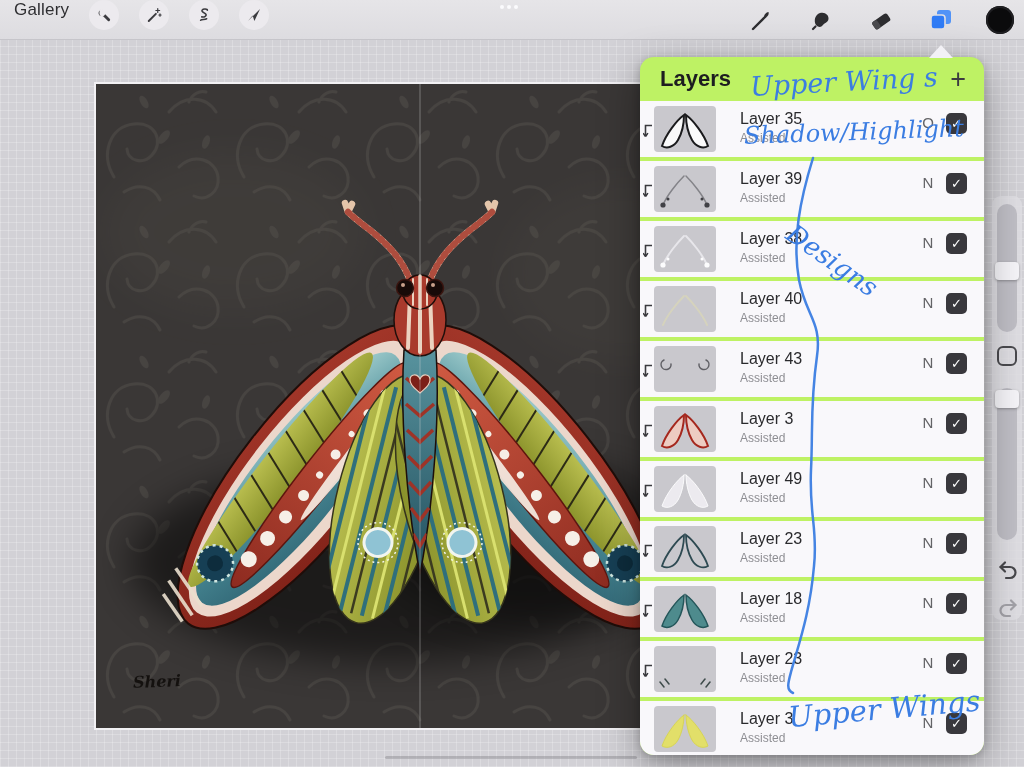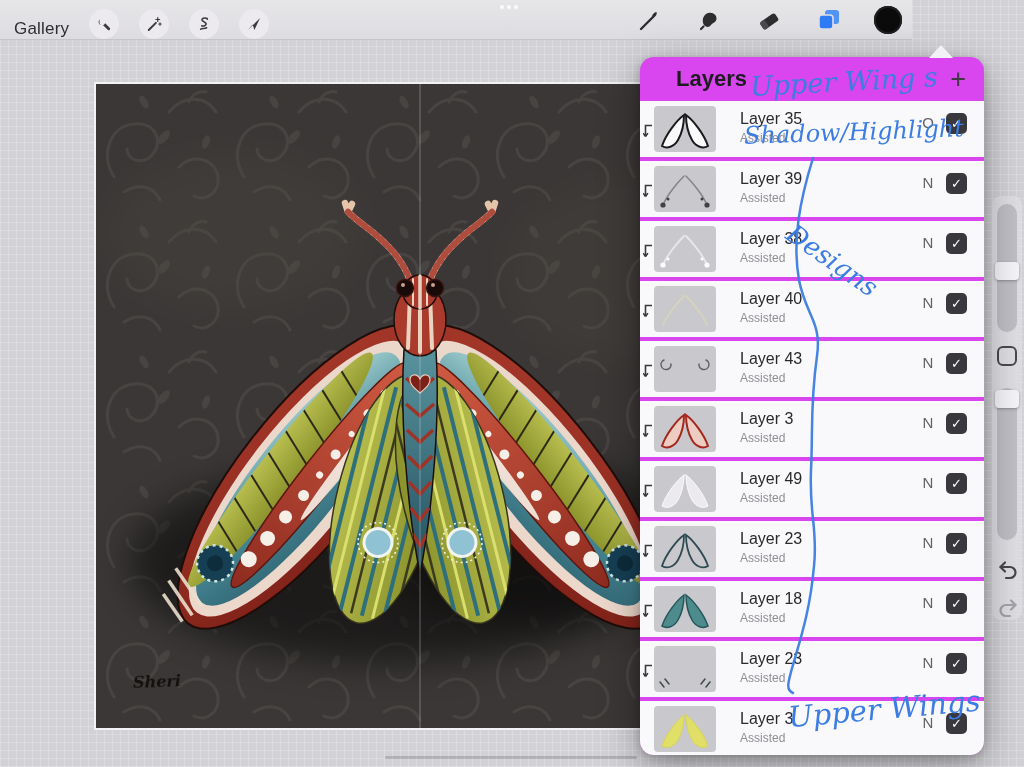--- a/index.html
+++ b/index.html
@@ -6,45 +6,45 @@
   html,body { width:1024px; height:767px; overflow:hidden; }
   body {
     font-family:"Liberation Sans", sans-serif;
     background-color:#d2d1d6;
     background-image:
       repeating-linear-gradient(0deg, rgba(255,255,255,.22) 0 1px, transparent 1px 8px),
       repeating-linear-gradient(90deg, rgba(255,255,255,.22) 0 1px, transparent 1px 8px);
     position:relative;
   }
   
-  .topbar { position:absolute; left:0; top:0; width:912px; height:40px;
+  .topbar { position:absolute; left:0; top:0; width:1024px; height:40px;
     background:linear-gradient(#e6e5e8,#dddce0); border-bottom:1px solid #c6c5ca;
-    display:flex; align-items:flex-end; z-index:40; }
+    display:flex; align-items:flex-start; z-index:40; }
   .gallery { font-size:17px; color:#2e2e31; margin-left:14px; letter-spacing:.2px; }
   .tool-circle { width:30px; height:30px; border-radius:50%; background:#eceaee;
     display:flex; align-items:center; justify-content:center; margin-left:20px; }
   .tool-circle svg, .ricon svg { display:block; }
   .right-tools { position:absolute; right:0; top:0; height:40px; display:flex; align-items:center; }
   .ricon { width:30px; height:30px; display:flex; align-items:center; justify-content:center; margin-right:30px; }
   .color-dot { width:28px; height:28px; border-radius:50%; background:#0b0b0c; box-shadow:inset 0 0 0 2px #1f1f22; margin-right:10px; }
   .sys-dots { position:absolute; left:500px; top:5px; display:flex; gap:3px; }
   .sys-dots i { width:4px; height:4px; border-radius:50%; background:#fbfbfd; display:block; }
 
   
   .canvas { position:absolute; left:94px; top:82px; width:637px; height:648px;
     background:#3a3736; border:2px solid #f2f1f4; overflow:hidden; z-index:1;
     box-shadow:inset 0 0 140px 30px rgba(0,0,0,.5); }
   .canvas svg.art { position:absolute; left:-2px; top:-2px; }
   .signature { position:absolute; left:37px; top:588px; font-family:"DejaVu Serif", serif;
     font-style:italic; font-weight:bold; font-size:16px; color:#14110f; transform:rotate(-2deg); }
 
   
   .panel { position:absolute; left:640px; top:57px; width:344px; height:698px;
-    background:#d946ef; border-radius:14px; z-index:50;
-    box-shadow:0 12px 40px rgba(0,0,0,.35), 0 2px 8px rgba(0,0,0,.2); overflow:hidden;padding-left:16px; }
+    background:#bef264; border-radius:14px; z-index:50;
+    box-shadow:0 12px 40px rgba(0,0,0,.35), 0 2px 8px rgba(0,0,0,.2); overflow:hidden; }
   .panel-pointer { position:absolute; left:929px; top:45px; width:0; height:0; z-index:51;
     border-left:12px solid transparent; border-right:12px solid transparent; border-bottom:13px solid #f2f1f5; }
   .panel-head { height:44px; display:flex; align-items:center; justify-content:space-between; padding:0 18px 0 20px; }
   .panel-title { font-size:22px; font-weight:bold; color:#1d1d20; }
   .panel-add { font-size:27px; font-weight:300; color:#3c3c40; line-height:20px; }
   .rows { position:absolute; left:0; top:44px; width:344px; }
   .row { position:relative; width:344px; height:56px; margin-bottom:4px; background:#f9f8fb; }
   .clip-arrow { position:absolute; left:3px; top:22px; }
   .thumb { position:absolute; left:14px; top:5px; width:62px; height:46px; border-radius:4px;
     background:#c9c8cd; overflow:hidden; }

